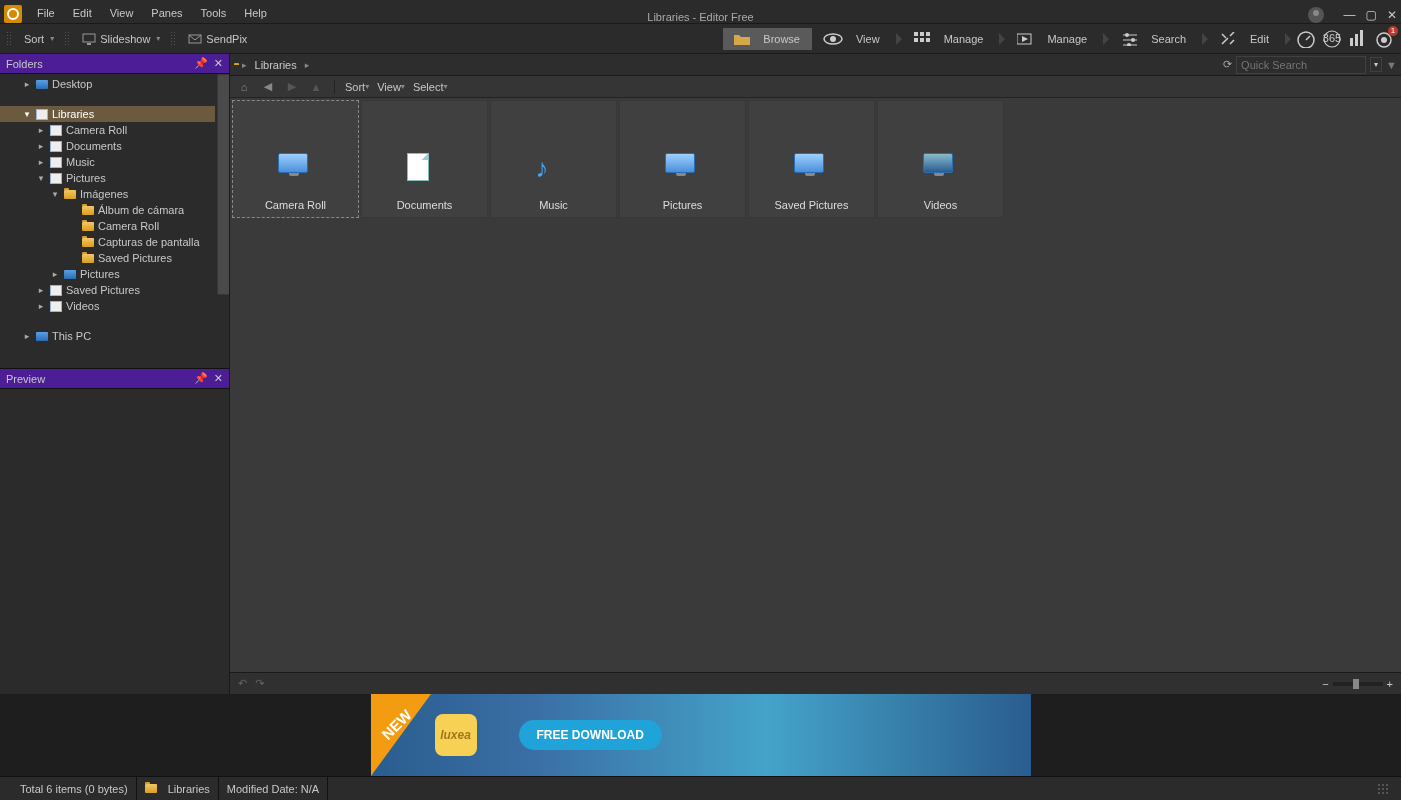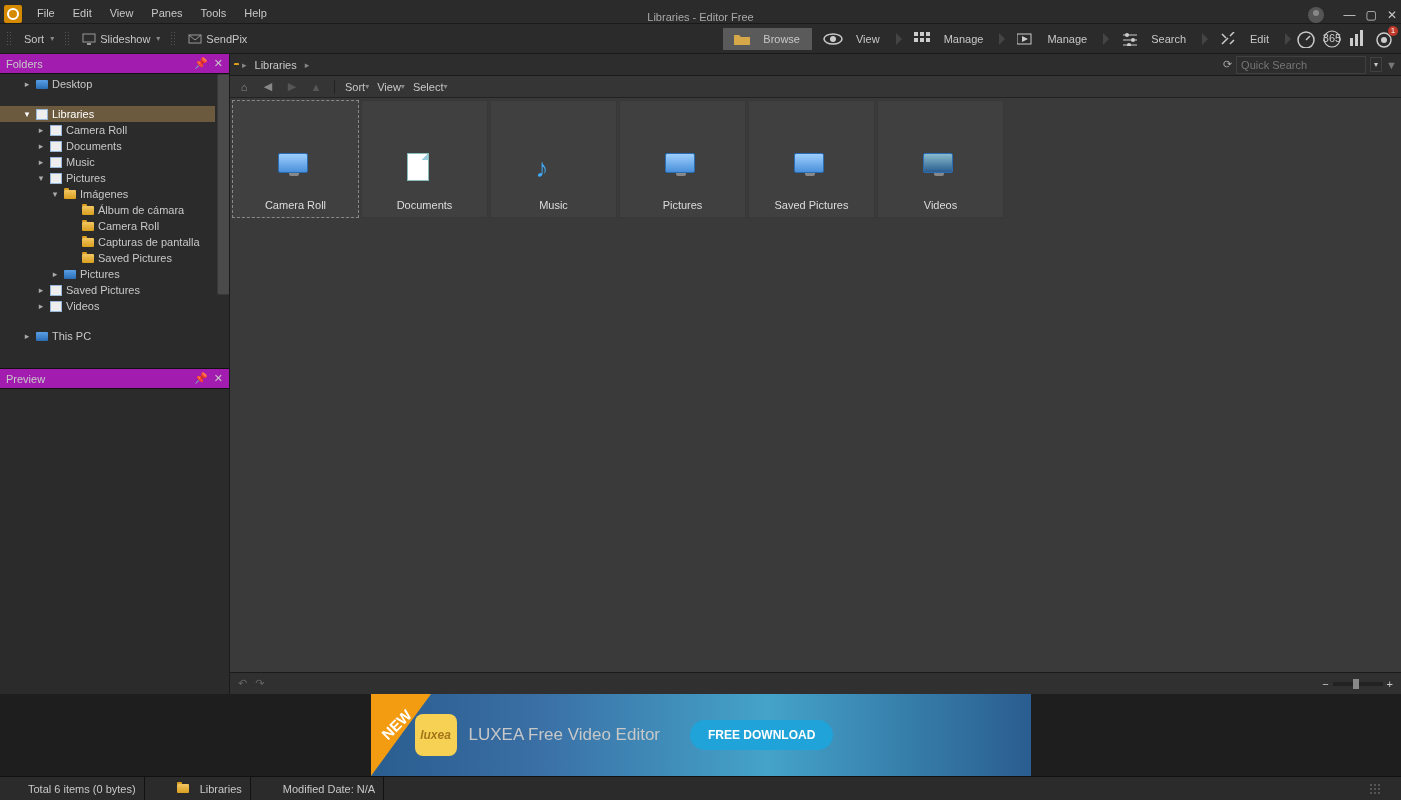--- a/index.html
+++ b/index.html
@@ -21,21 +21,21 @@
   .grip { width:6px; height:16px; background-image: radial-gradient(#555 1px, transparent 1px); background-size: 3px 3px; margin-right:2px;}
   .mode-tabs { position:absolute; right:4px; display:flex; align-items:center; gap:0;}
   .mode-tab { display:flex; align-items:center; gap:12px; padding:4px 12px 4px 10px; font-size:15px; color:#dcdcdc; position:relative;}
   .mode-tab .arrow{ width:0;height:0;border-left:6px solid #444;border-top:6px solid transparent;border-bottom:6px solid transparent;margin-left:4px;margin-right:-10px;}
   .mode-tab.active { background: #5a5a5a; }
   .icon-tool { width:22px; height:22px; display:flex; align-items:center; justify-content:center; margin:0 2px; position:relative;}
   .badge { position:absolute; top:-2px; right:-3px; background:#c0392b; color:#fff; border-radius:50%; width:10px; height:10px; font-size:8px; display:flex;align-items:center;justify-content:center;}
   
   .main { flex:1; display:flex; overflow:hidden; }
   .leftcol { width: 230px; display:flex; flex-direction:column; background:#2b2b2b; border-right:1px solid #1a1a1a;}
-  .panel-header { height:20px; background:#a21caf; display:flex; align-items:center; padding:0 6px; font-size:11px; color:#ccc; border-bottom:1px solid #111; position:relative;}
+  .panel-header { height:20px; background:#4c1d95; display:flex; align-items:center; padding:0 6px; font-size:11px; color:#ccc; border-bottom:1px solid #111; position:relative;}
   .panel-header .pin { margin-left:auto; margin-right:6px; }
   .panel-header .close { }
   .folders-body { flex:0 0 auto; height: 295px; position:relative; overflow:hidden; border-bottom:1px solid #111;}
   .tree { padding:2px 0; font-size:11px; }
   .tree-row { display:flex; align-items:center; height:16px; padding-left:4px; white-space:nowrap; }
   .tree-row .exp { width:10px; text-align:center; color:#aaa; font-size:9px; display:inline-block;}
   .tree-row .tag { width:10px; height:10px; display:inline-block;}
   .tree-row .ficon { width:14px; height:12px; margin:0 3px; display:inline-flex;align-items:center;justify-content:center;}
   .folder-yellow { background: linear-gradient(#f3c762,#d99e1e); width:12px; height:9px; border-radius:1px; position:relative;}
   .folder-yellow::before{content:"";position:absolute;top:-2px;left:0;width:5px;height:2px;background:#d99e1e;border-radius:1px 1px 0 0;}
@@ -68,28 +68,28 @@
   .docpage::before{content:"";position:absolute;top:0;right:0;width:6px;height:6px;background:linear-gradient(135deg,#fff 50%,#9cd 50%);}
   .music-note{ color:#3fa9f5; font-size:26px;}
   .bottom-tools { height:22px; background:#303030; display:flex; align-items:center; padding:0 8px; gap:8px; border-top:1px solid #1a1a1a;}
   .zoom-slider{ margin-left:auto; display:flex; align-items:center; gap:4px;}
   .zoom-track{ width:50px; height:4px; background:#222; position:relative;}
   .zoom-track::after{content:"";position:absolute;left:20px;top:-3px;width:6px;height:10px;background:#888;}
   
   .ad { height:82px; width:660px; margin:0 auto; background: linear-gradient(90deg,#2a5d8f 0%, #3a6fa5 25%, #44a3c9 60%, #2a5d8f 100%); position:relative; display:flex; align-items:center; overflow:hidden;}
   .ad-new { position:absolute; left:0; top:0; width:0; height:0; border-top:82px solid #f39c12; border-right:60px solid transparent; }
   .ad-new-text{ position:absolute; left:8px; top:22px; transform:rotate(-45deg); color:#fff; font-weight:bold; font-size:15px;}
-  .ad-logo{ width:42px;height:42px;border-radius:8px;background:#f7d154;margin-left:44px;margin-right:12px;display:flex;align-items:center;justify-content:center;color:#a4761a;font-style:italic;font-weight:bold;font-size:12px;}
+  .ad-logo{ width:42px;height:42px;border-radius:8px;background:#f7d154;margin-left:64px;margin-right:12px;display:flex;align-items:center;justify-content:center;color:#a4761a;font-style:italic;font-weight:bold;font-size:12px;}
   .ad-text{ color:#fff;}
   .ad-text .line1{ font-size:17px;}
   .ad-text .line2{ font-size:21px; font-weight:bold;}
   .ad-btn{ margin-left:30px; background:#1fa3d8; color:#fff; padding:8px 18px; border-radius:18px; font-size:12px; font-weight:bold;}
   .ad-row{ background:#1e1e1e; padding:0; display:flex; justify-content:center;}
   
-  .statusbar { height:24px; background:#2b2b2b; border-top:1px solid #111; display:flex; align-items:center; padding:0 20px; gap:24px; font-size:11px;}
+  .statusbar { height:24px; background:#2b2b2b; border-top:1px solid #111; display:flex; align-items:center; padding:0 12px; gap:0; font-size:11px;}
   .statusbar .seg { padding:0 8px; border-right:1px solid #111; height:100%; display:flex; align-items:center; gap:4px;}
   .resize-grip{ margin-left:auto; width:12px; height:12px; background-image: radial-gradient(#555 1px, transparent 1px); background-size:4px 4px;}
   svg { display:block; }
 </style>
 </head>
 <body>
 
 <div class="menubar">
   <span class="app-icon"></span>
   <span class="menu-item">File</span>
@@ -438,21 +438,20 @@
     </div>
   </div>
 </div>
 
 <div class="ad-row">
   <div class="ad">
     <div class="ad-new"></div>
     <div class="ad-new-text">NEW</div>
     <div class="ad-logo">luxea</div>
     <div class="ad-text">
-      <div class="line1">LUXEA Free Video Editor</div>
     </div>
     <div class="ad-btn">FREE DOWNLOAD</div>
   </div>
 </div>
 
 <div class="statusbar">
   <span class="seg">Total 6 items  (0 bytes)</span>
   <span class="seg"><span class="folder-yellow" style="display:inline-block"></span>&nbsp;<span>Libraries</span></span>
   <span class="seg">Modified Date: N/A</span>
   <span class="resize-grip"></span>

